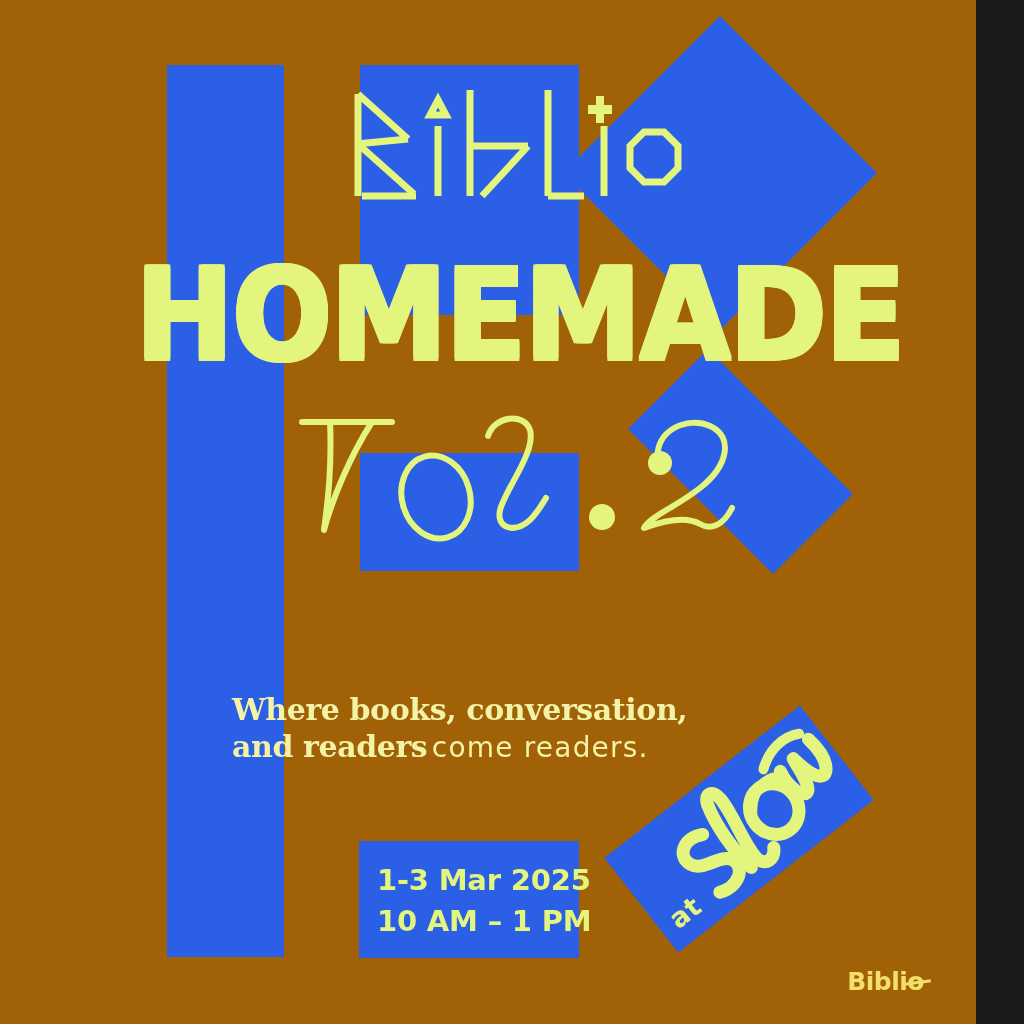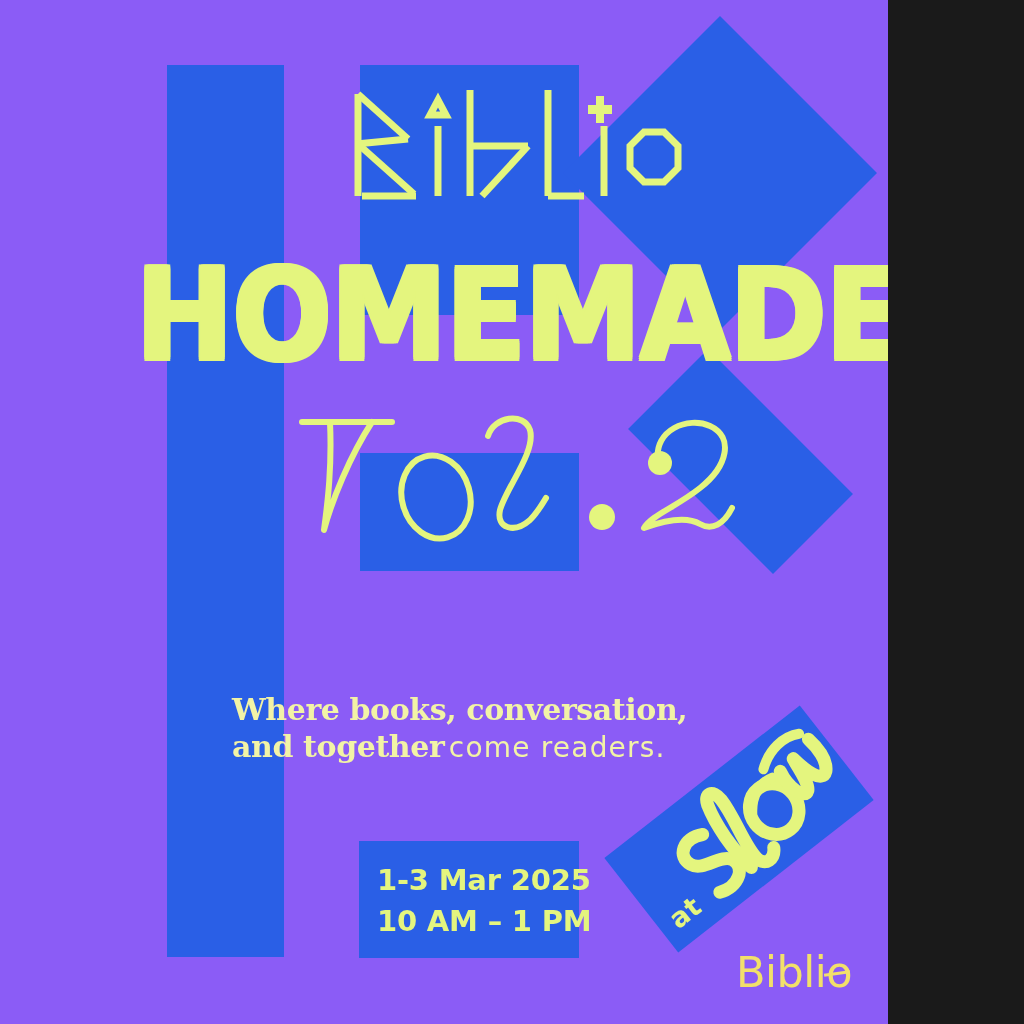--- a/index.html
+++ b/index.html
@@ -3,24 +3,24 @@
 <meta charset="utf-8">
 <title>Biblio Homemade Vol.2 Poster</title>
 <style>
   html, body {
     margin: 0;
     padding: 0;
     background: #1a1a1a;
   }
   #poster {
     position: relative;
-    width: 888px;
+    width: 976px;
     height: 1024px;
     overflow: hidden;
-    background: #8b5cf6;
+    background: #a16207;
     font-family: "Liberation Sans", sans-serif;
     -webkit-font-smoothing: antialiased;
   }
 
   
   .shape { position: absolute; background: #2A5FE6; }
 
   #bar-vertical   { left: 167px; top: 65px;  width: 117px; height: 892px; }
   #rect-top       { left: 360px; top: 65px;  width: 219px; height: 250px; }
   #rect-middle    { left: 360px; top: 453px; width: 219px; height: 118px; }
@@ -144,25 +144,25 @@
   #badge-slow-logo {
     position: absolute;
     left: 48px; top: 2px;
     width: 196px; height: 116px;
   }
   #badge-slow-logo svg { display:block; width:100%; height:100%; overflow: visible; }
 
   
   #signature {
     position: absolute;
-    right: 36px; bottom: 30px;
+    right: 52px; bottom: 30px;
     color: #F2E06A;
     font-family: "DejaVu Sans", sans-serif;
-    font-weight: normal;
-    font-size: 43px;
+    font-weight: bold;
+    font-size: 25px;
     letter-spacing: -0.5px;
     line-height: 1;
   }
   #signature .sig-o { position: relative; display: inline-block; }
   #signature .sig-o::after {
     content: "";
     position: absolute;
     left: -2px; top: 50%;
     width: 26px; height: 3px;
     background: #F2E06A;
@@ -234,21 +234,21 @@
         <circle cx="372" cy="59" r="12" fill="#E4F57E" stroke="none"></circle>
       </g>
     </svg>
   </div>
 
   <div id="tagline">
     <div class="tag-line">
       <span class="tag-bold">Where books, conversation,</span>
     </div>
     <div class="tag-line">
-      <span class="tag-bold">and together</span>
+      <span class="tag-bold">and readers</span>
       <span class="tag-light">come readers.</span>
     </div>
   </div>
 
   <div id="date-text">
     <div>1-3 Mar 2025</div>
     <div>10 AM – 1 PM</div>
   </div>
 
   <div id="badge-slow">

